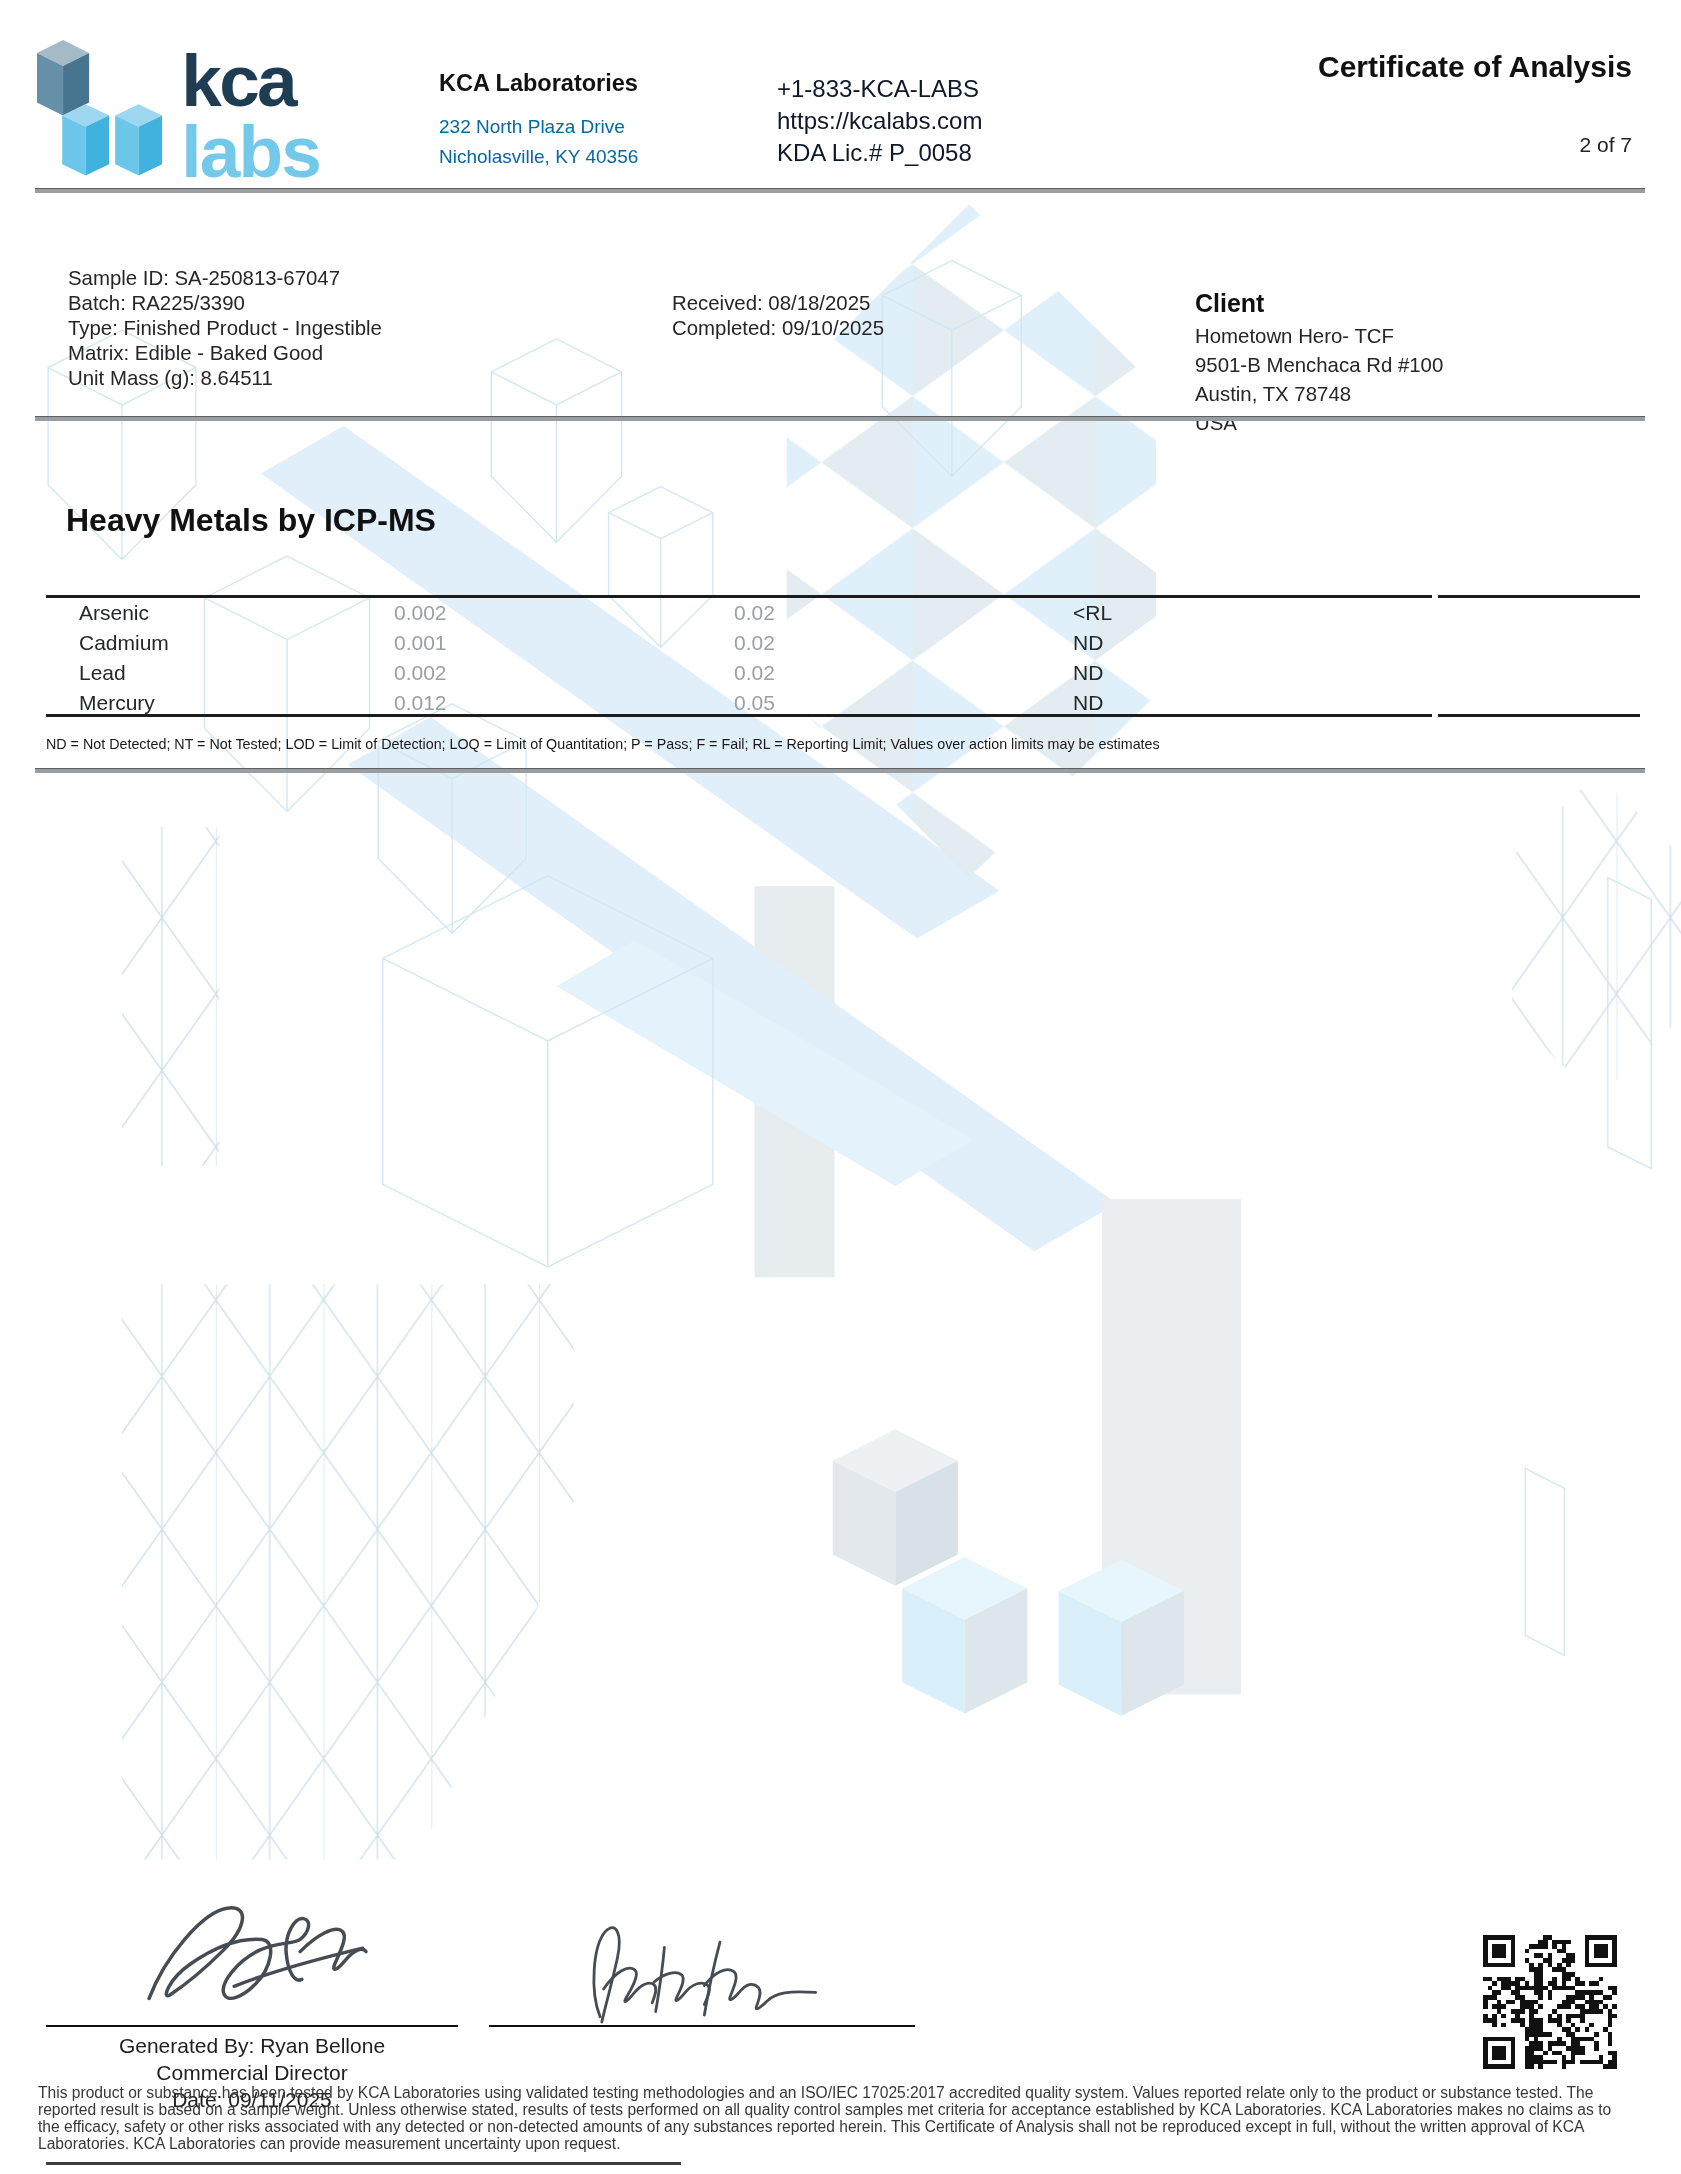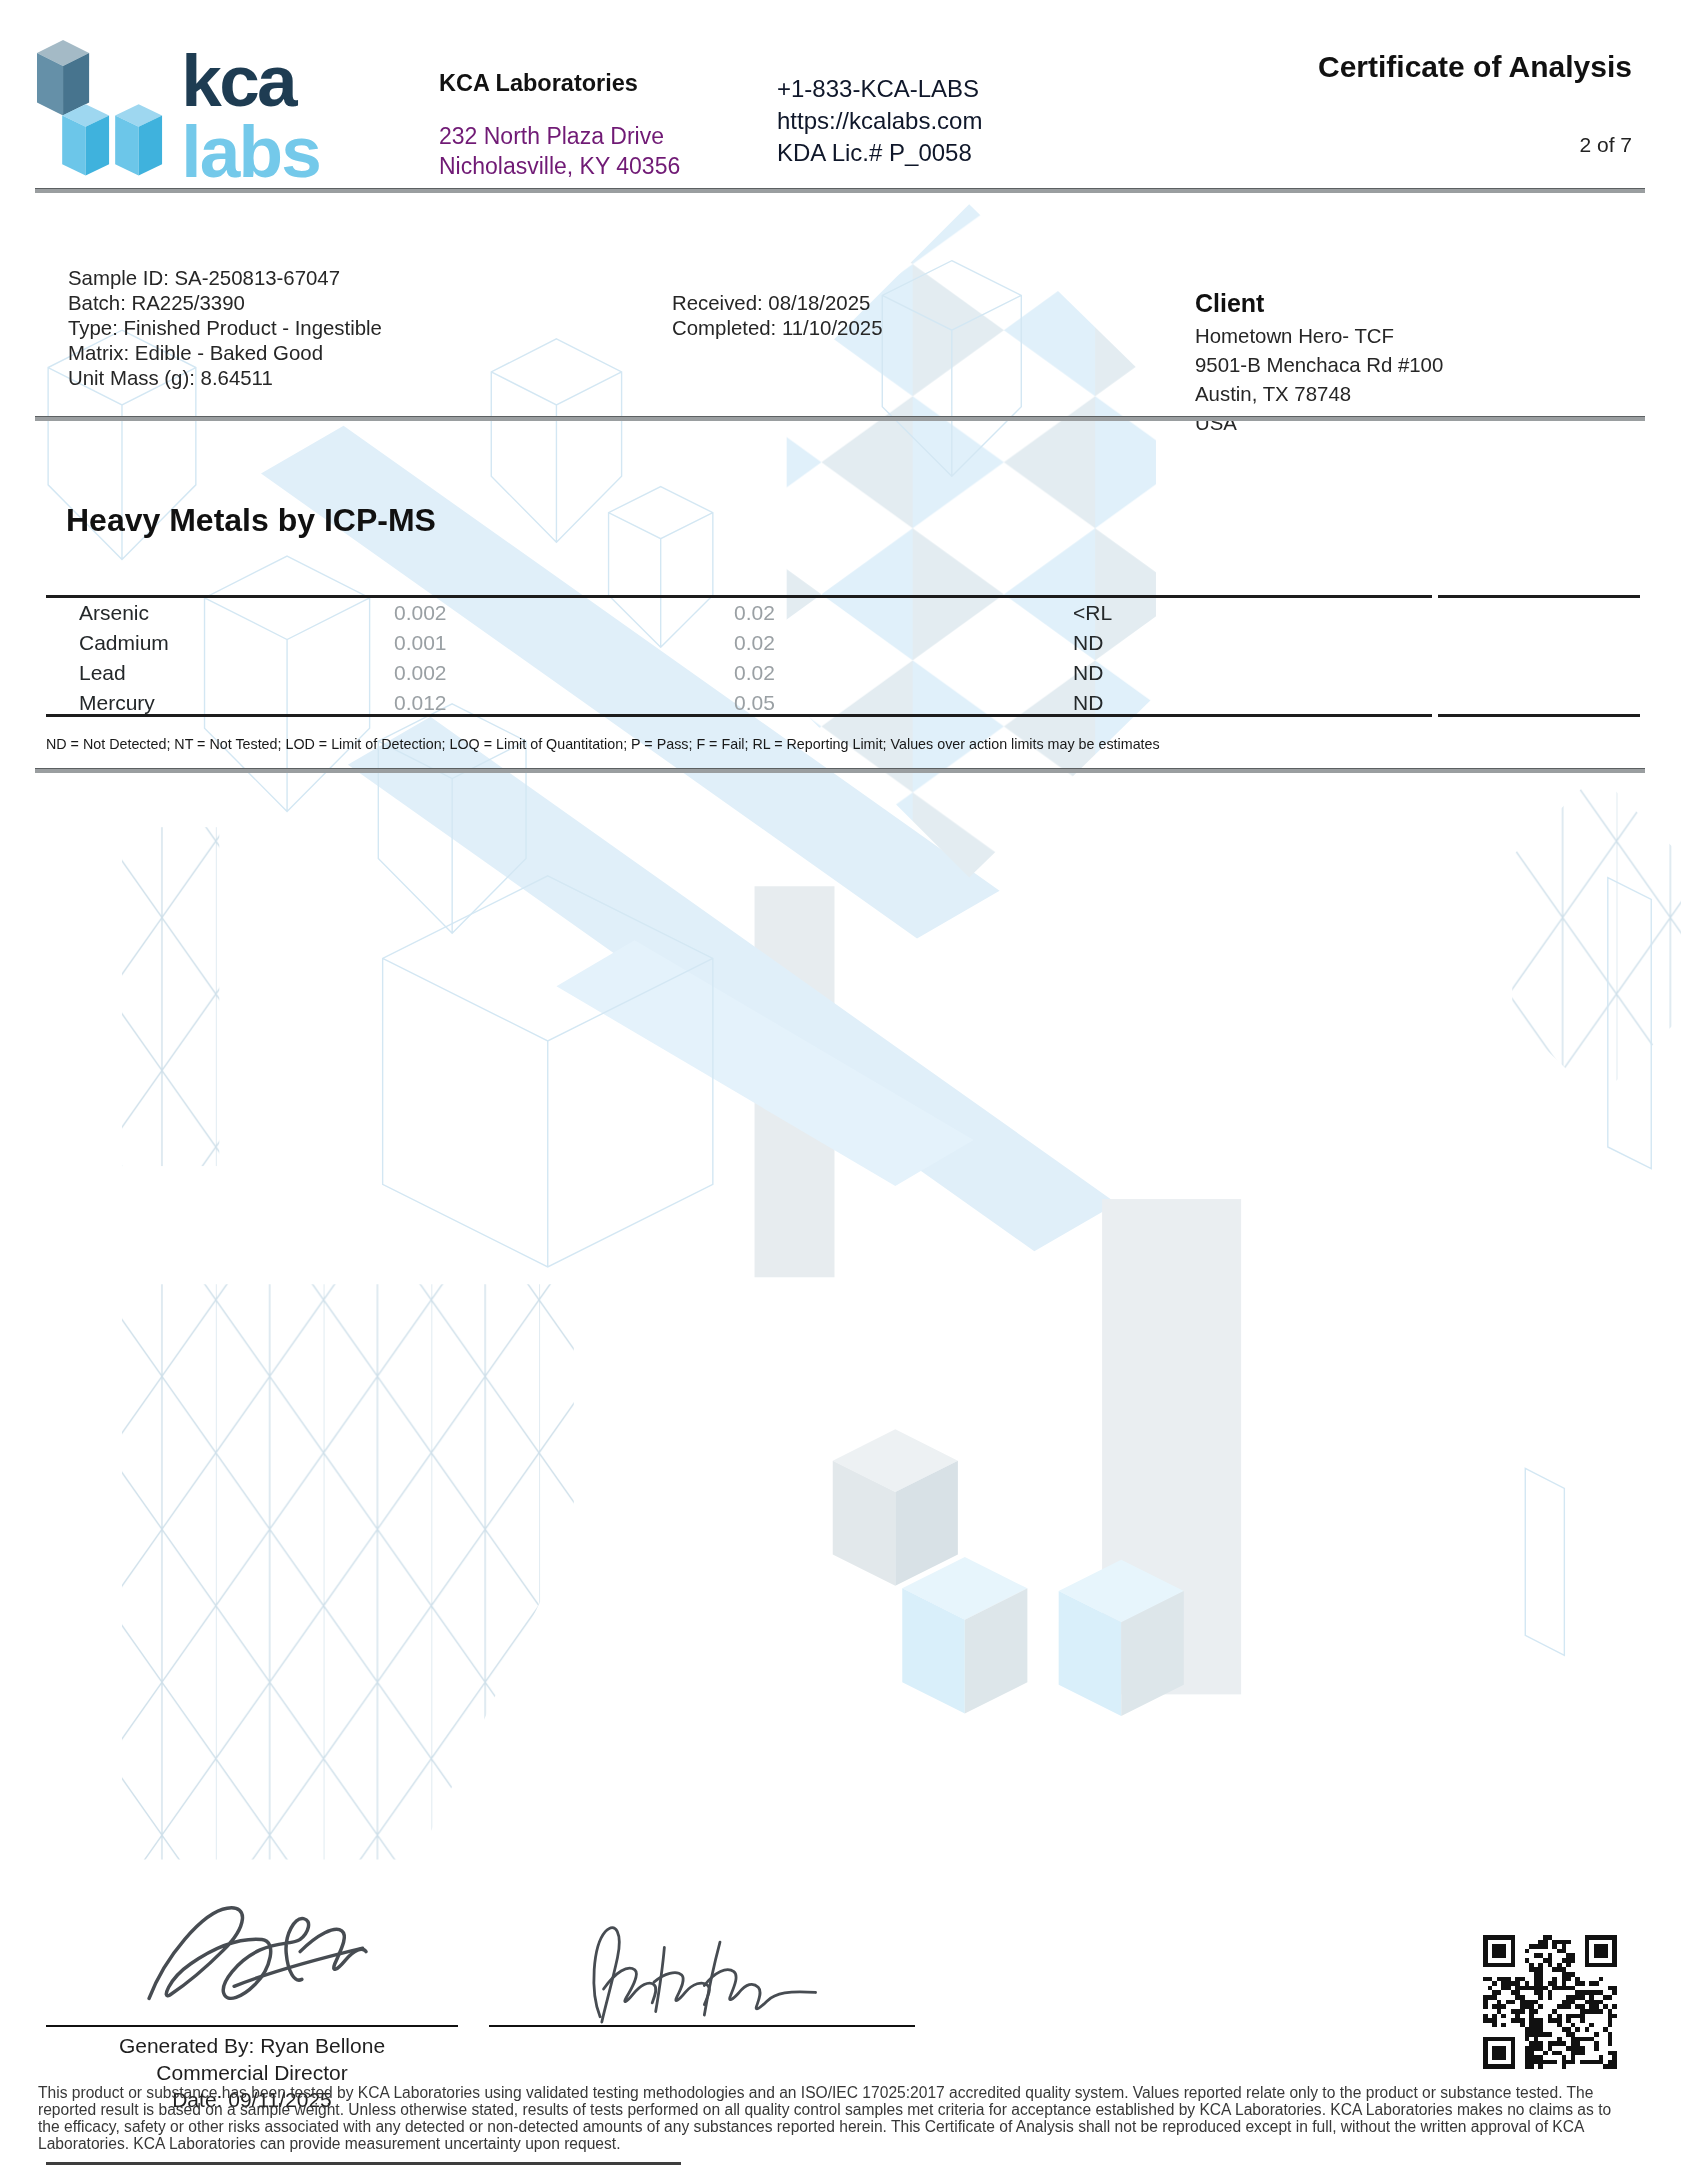--- a/index.html
+++ b/index.html
@@ -3,21 +3,21 @@
 <meta charset="utf-8">
 <style>
   html,body{margin:0;padding:0;background:#fff;}
   .page{position:relative;width:1682px;height:2174px;background:#ffffff;overflow:hidden;
         font-family:"Liberation Sans",sans-serif;color:#1a1a1a;}
   .bg{position:absolute;left:0;top:0;z-index:0;}
   .page>.el{position:absolute;z-index:2;}
 
   
   .labname{left:439px;top:70px;font-size:23.5px;font-weight:bold;color:#121212;}
-  .labaddr{left:439px;top:122px;font-size:23px;line-height:29.5px;color:#701a75;}
+  .labaddr{left:439px;top:112px;font-size:19px;line-height:29.5px;color:#0369a1;}
   .contact{left:749px;top:73px;font-size:24px;line-height:32px;color:#0f172a;margin-left:28px;}
   .certblk{right:50px;top:50px;text-align:right;}
   .certtitle{font-size:30px;font-weight:bold;color:#111;}
   .pagenum{font-size:21px;color:#222;margin-top:49px;}
   .divider{height:3.5px;background:#9a9ea0;border-top:1.7px solid #5c6062;}
   #hdr-div{left:35px;top:188px;width:1610px;}
   #info-div{left:35px;top:416px;width:1610px;}
   #foot-div{left:35px;top:768px;width:1610px;}
 
   .prodtitle{left:66px;top:205px;font-size:36px;font-weight:bold;letter-spacing:0.4px;color:#111;}
@@ -136,21 +136,21 @@
 
   <div class="el infoblk">
     <div>Sample ID: SA-250813-67047</div>
     <div>Batch: RA225/3390</div>
     <div>Type: Finished Product - Ingestible</div>
     <div>Matrix: Edible - Baked Good</div>
     <div>Unit Mass (g): 8.64511</div>
   </div>
   <div class="el dateblk">
     <div>Received: 08/18/2025</div>
-    <div>Completed: 11/10/2025</div>
+    <div>Completed: 09/10/2025</div>
   </div>
   <div class="el clientblk">
     <div class="clienthead">Client</div>
     <div>Hometown Hero- TCF</div>
     <div>9501-B Menchaca Rd #100</div>
     <div>Austin, TX 78748</div>
     <div>USA</div>
   </div>
   <div class="el divider" id="info-div"></div>
 

